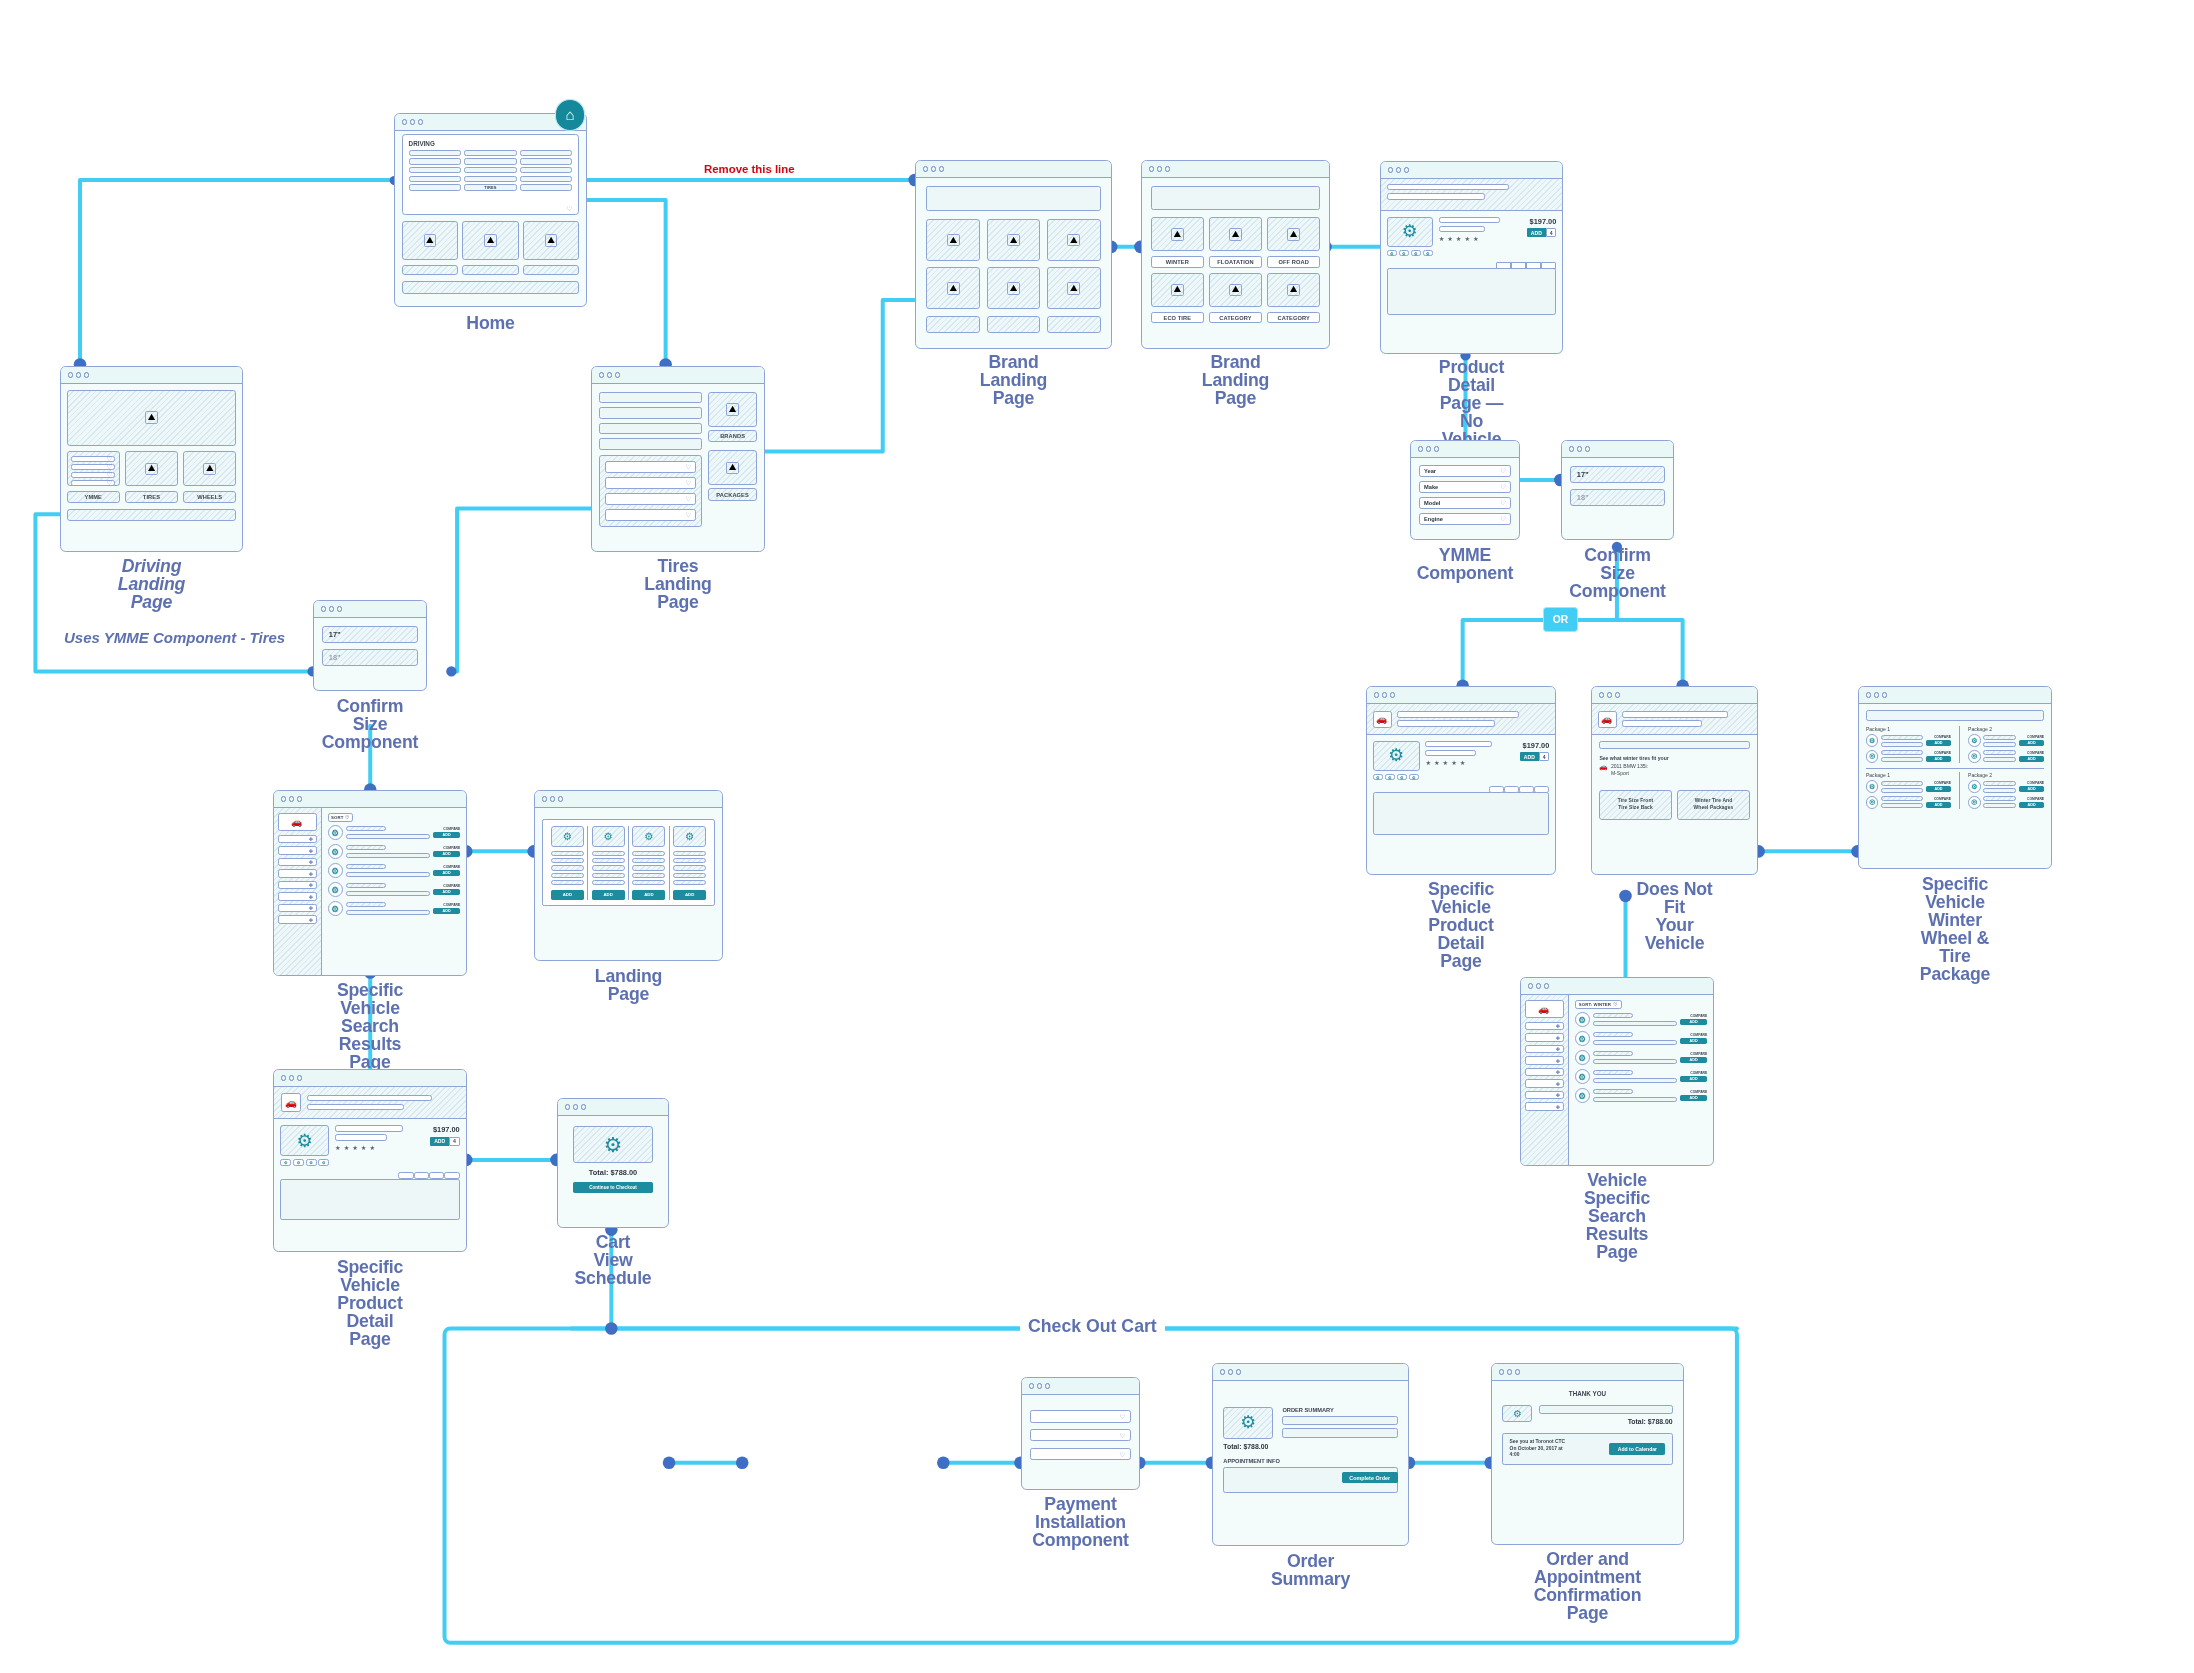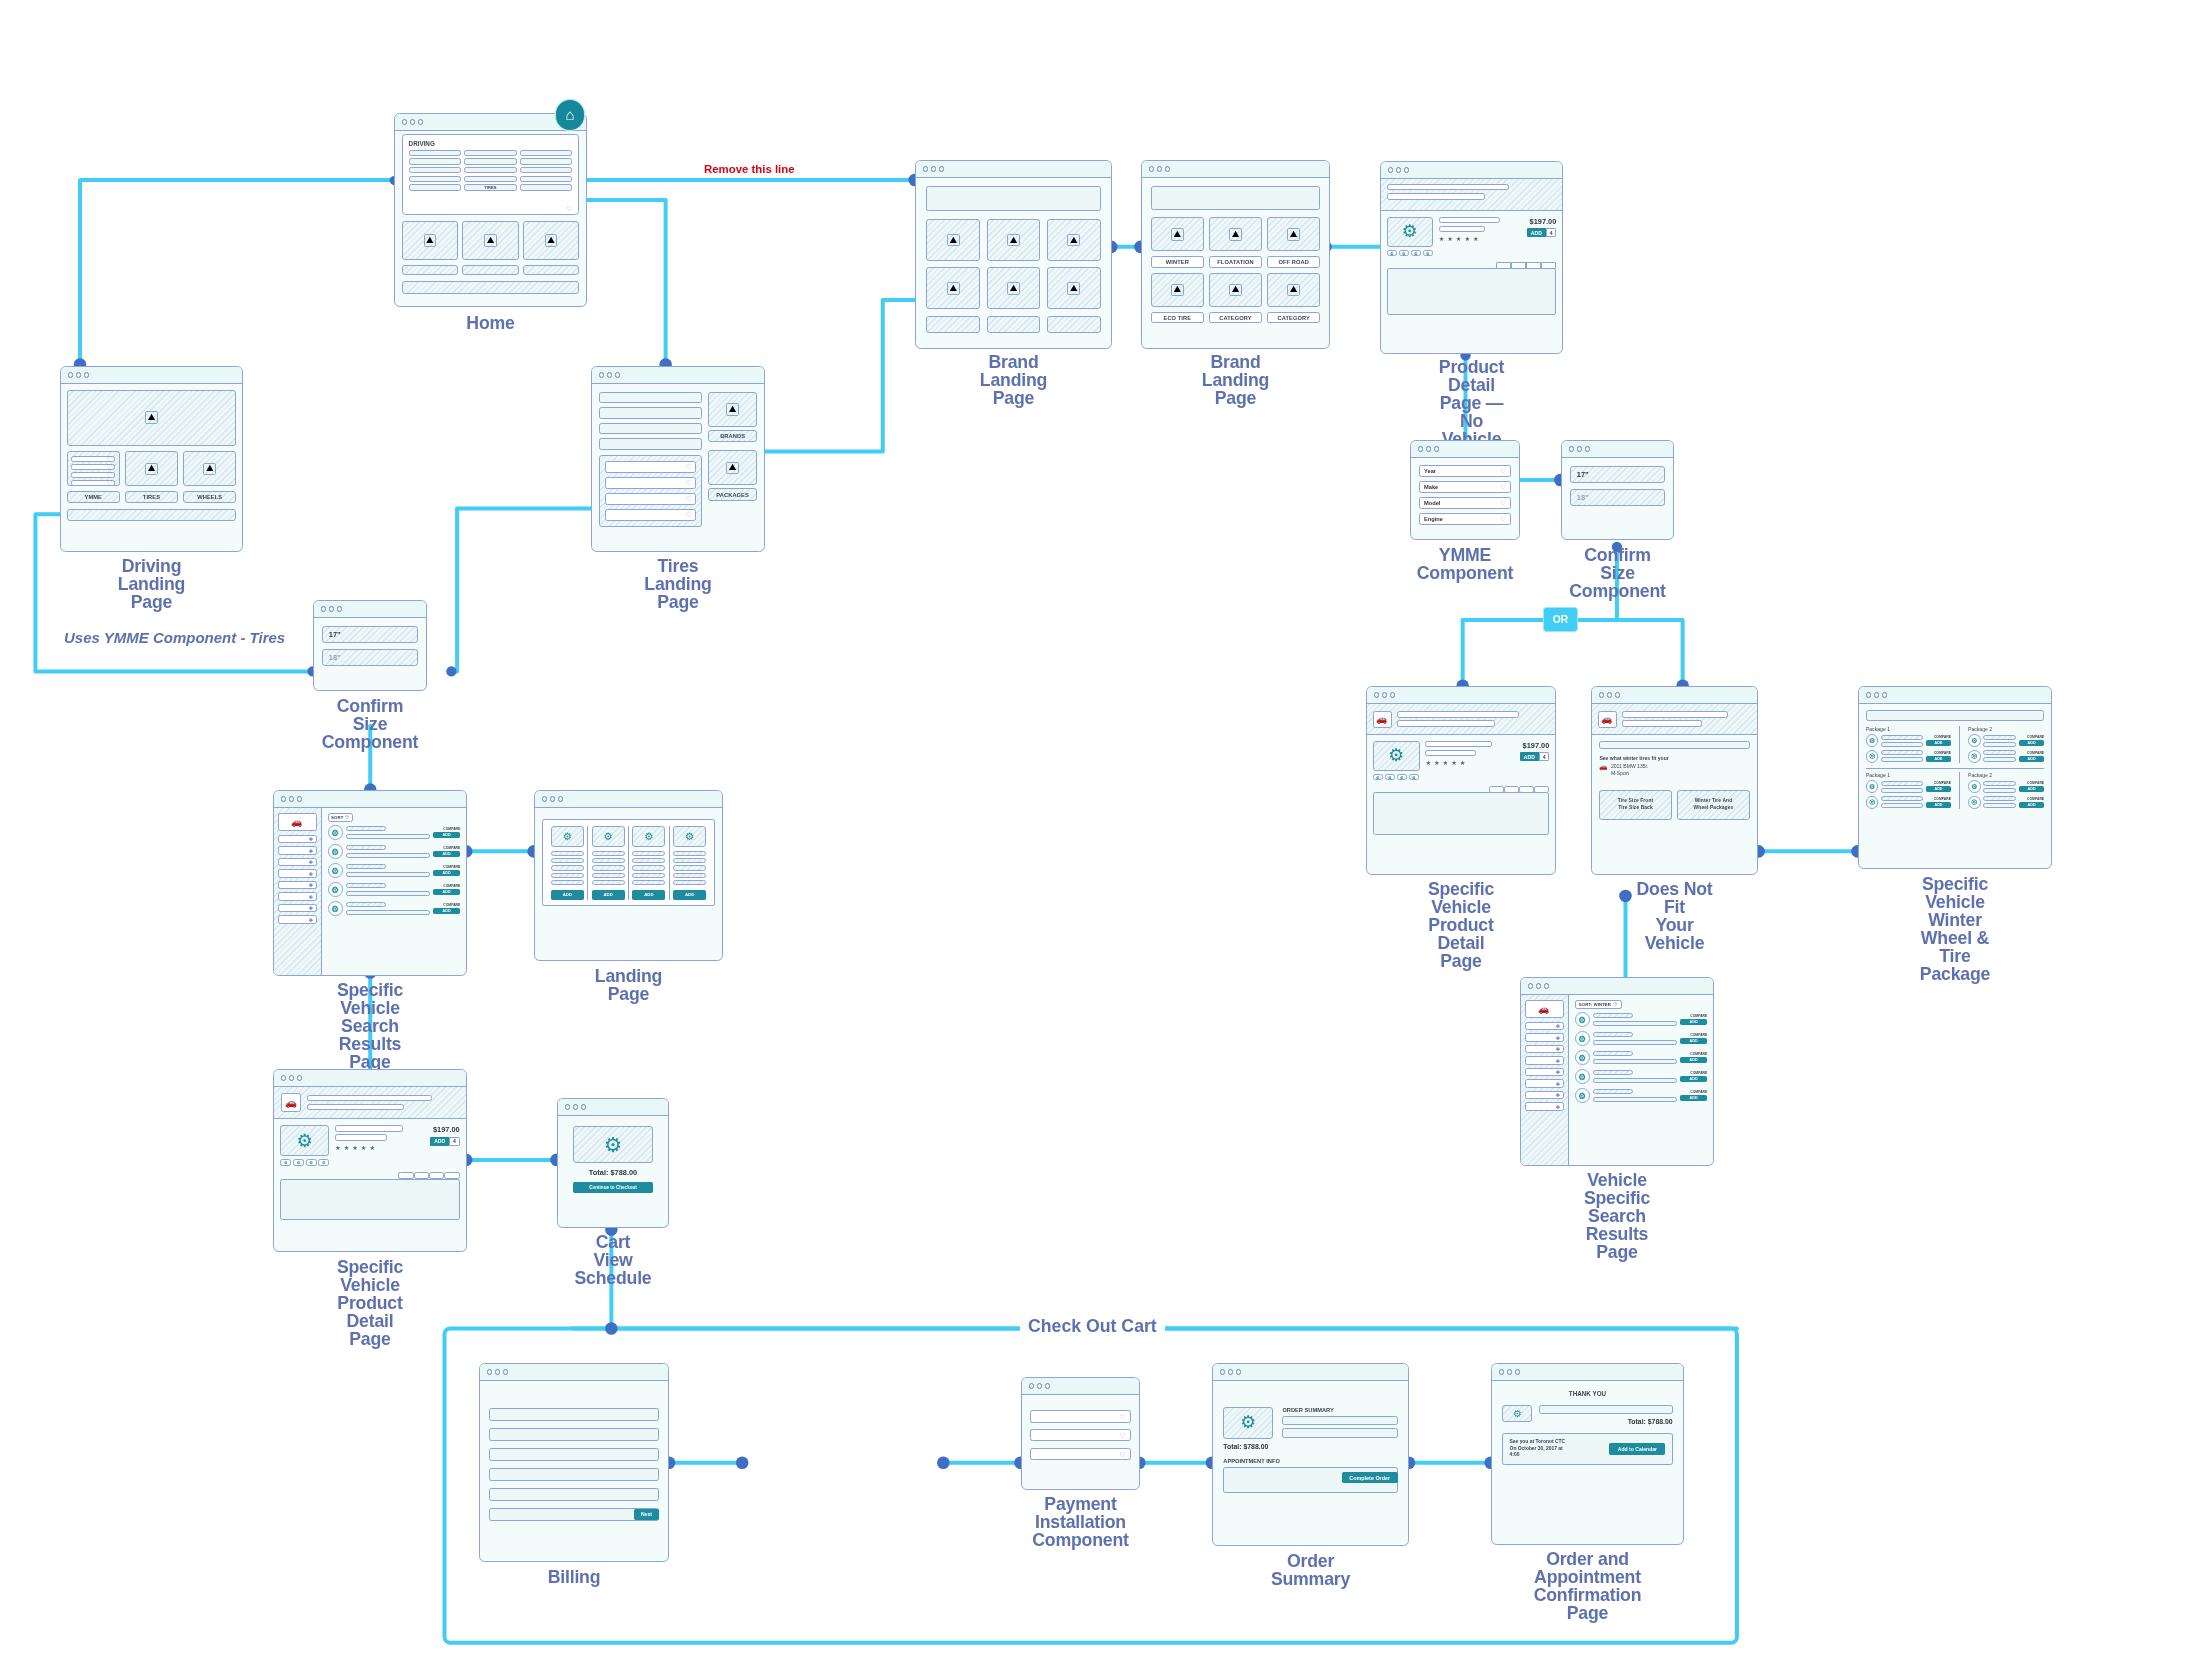--- a/index.html
+++ b/index.html
@@ -277,21 +277,21 @@
           <div class="hatch" style="height:35px;display:flex;align-items:center;justify-content:center;">
               <span class="img-ico">⛰</span>
             </div>
           <div class="hatch lbl" style="height:11.4px;">YMME</div>
           <div class="hatch lbl" style="height:11.4px;">TIRES</div>
           <div class="hatch lbl" style="height:11.4px;">WHEELS</div>
         </div>
         <div class="hatch" style="height:12.6px;margin-top:5.7px;"></div>
       </div>
     </div>
-    <div class="caption cap-lg" style="top:191px;">Driving Landing
+    <div class="caption cap-lg" style="top:191px;font-style:italic;">Driving Landing
 Page</div>
   </div>
 
   <div class="node" style="left:313px; top:600px; width:114px; height:91px;">
     <div class="frame">
       <div class="titlebar">
         <span class="dot"></span>
           <span class="dot"></span>
           <span class="dot"></span>
       </div>
@@ -1045,39 +1045,20 @@
           <span class="gear" style="font-size:20.6px;">⚙</span>
         </div>
         <div style="font-size:7.4px;font-weight:bold;color:#2d3440;margin-bottom:5.1px;">Total: $788.00</div>
         <div class="btn-teal" style="height:10.3px;font-size:4.6px;border-radius:1.7px;">Continue to Checkout</div>
       </div>
     </div>
     <div class="caption cap-lg" style="top:135px;">Cart View
 Schedule</div>
   </div>
 
-  <div class="node" style="left:479px; top:1363px; width:190px; height:199px;">
-    <div class="frame">
-      <div class="titlebar">
-        <span class="dot"></span>
-          <span class="dot"></span>
-          <span class="dot"></span>
-      </div>
-      <div class="body" style="padding:10.3px 9.1px;position:relative;">
-        <div class="bar" style="height:12.6px;margin-bottom:7.4px;"></div>
-        <div class="bar" style="height:12.6px;margin-bottom:7.4px;"></div>
-        <div class="bar" style="height:12.6px;margin-bottom:7.4px;"></div>
-        <div class="bar" style="height:12.6px;margin-bottom:7.4px;"></div>
-        <div class="bar" style="height:12.6px;margin-bottom:7.4px;"></div>
-        <div class="bar" style="height:12.6px;"></div>
-        <div class="btn-teal" style="position:absolute;right:9.1px;bottom:11.4px;width:25px;height:11px;font-size:5.1px;">Next</div>
-      </div>
-    </div>
-    <div class="caption cap-lg" style="top:205px;">Billing</div>
-  </div>
 
 
   <div class="node" style="left:1021px; top:1377px; width:119px; height:113px;">
     <div class="frame">
       <div class="titlebar">
         <span class="dot"></span>
           <span class="dot"></span>
           <span class="dot"></span>
       </div>
       <div class="body" style="padding:15px 8px;">

